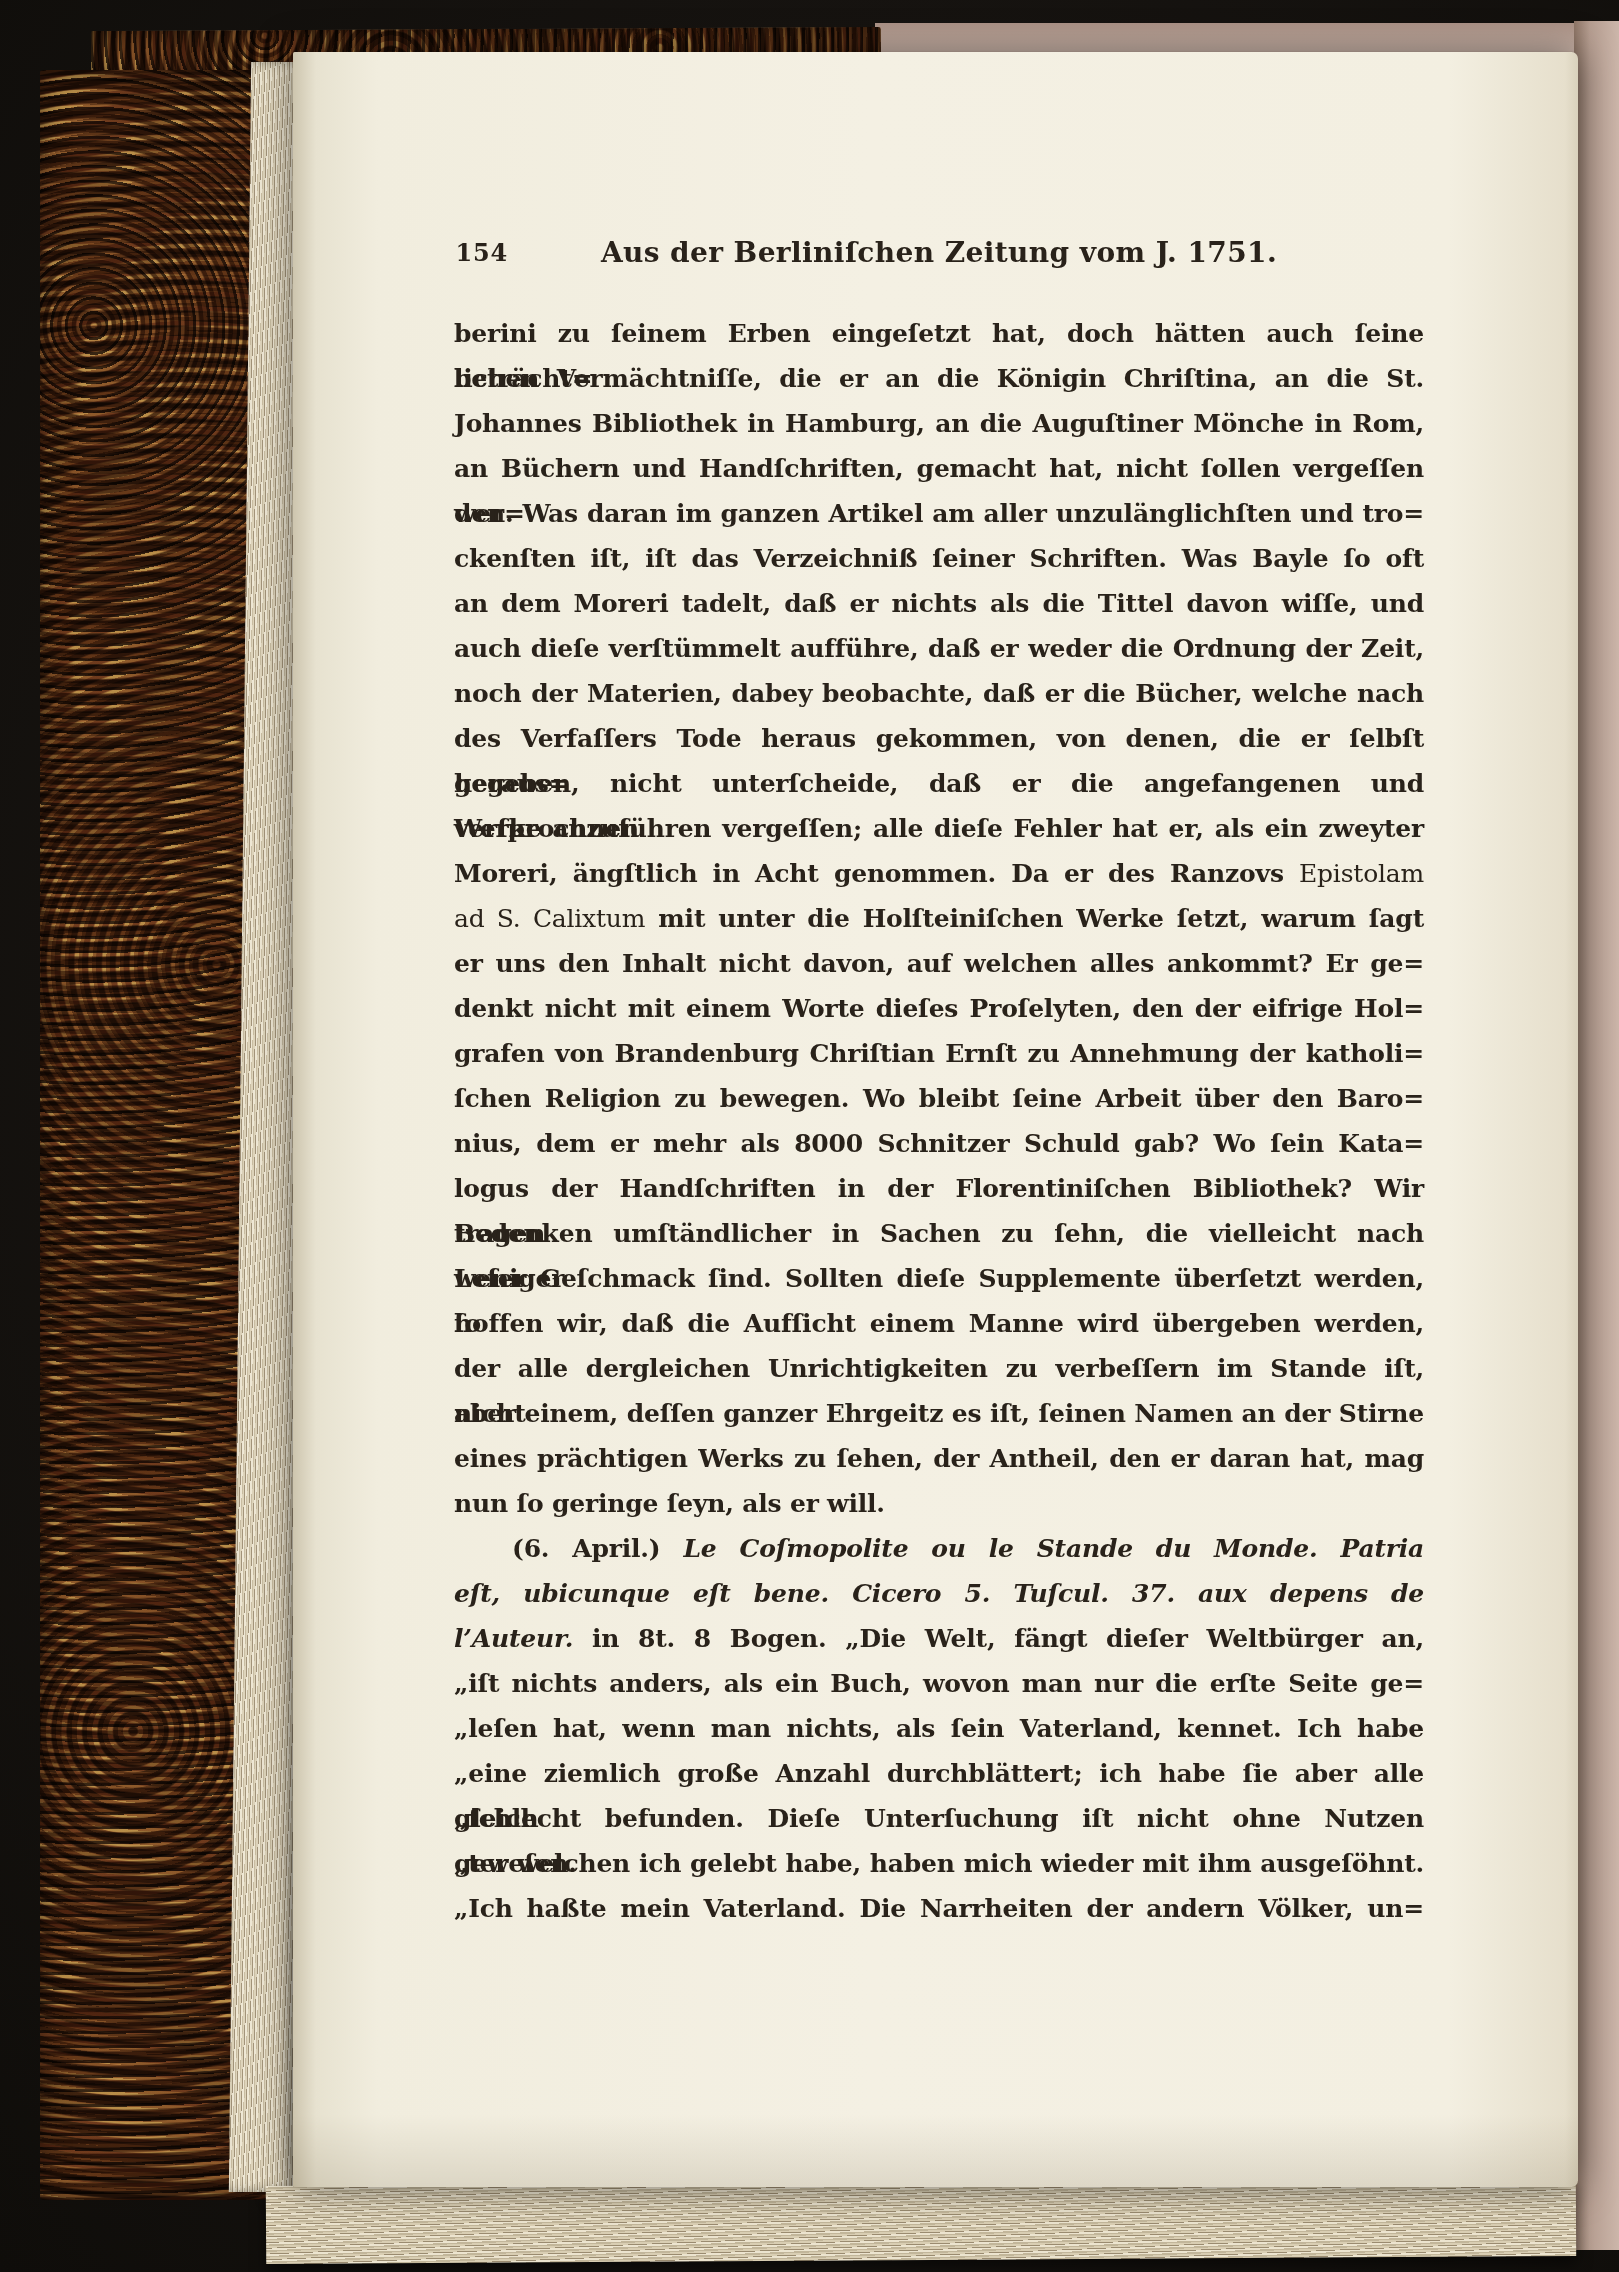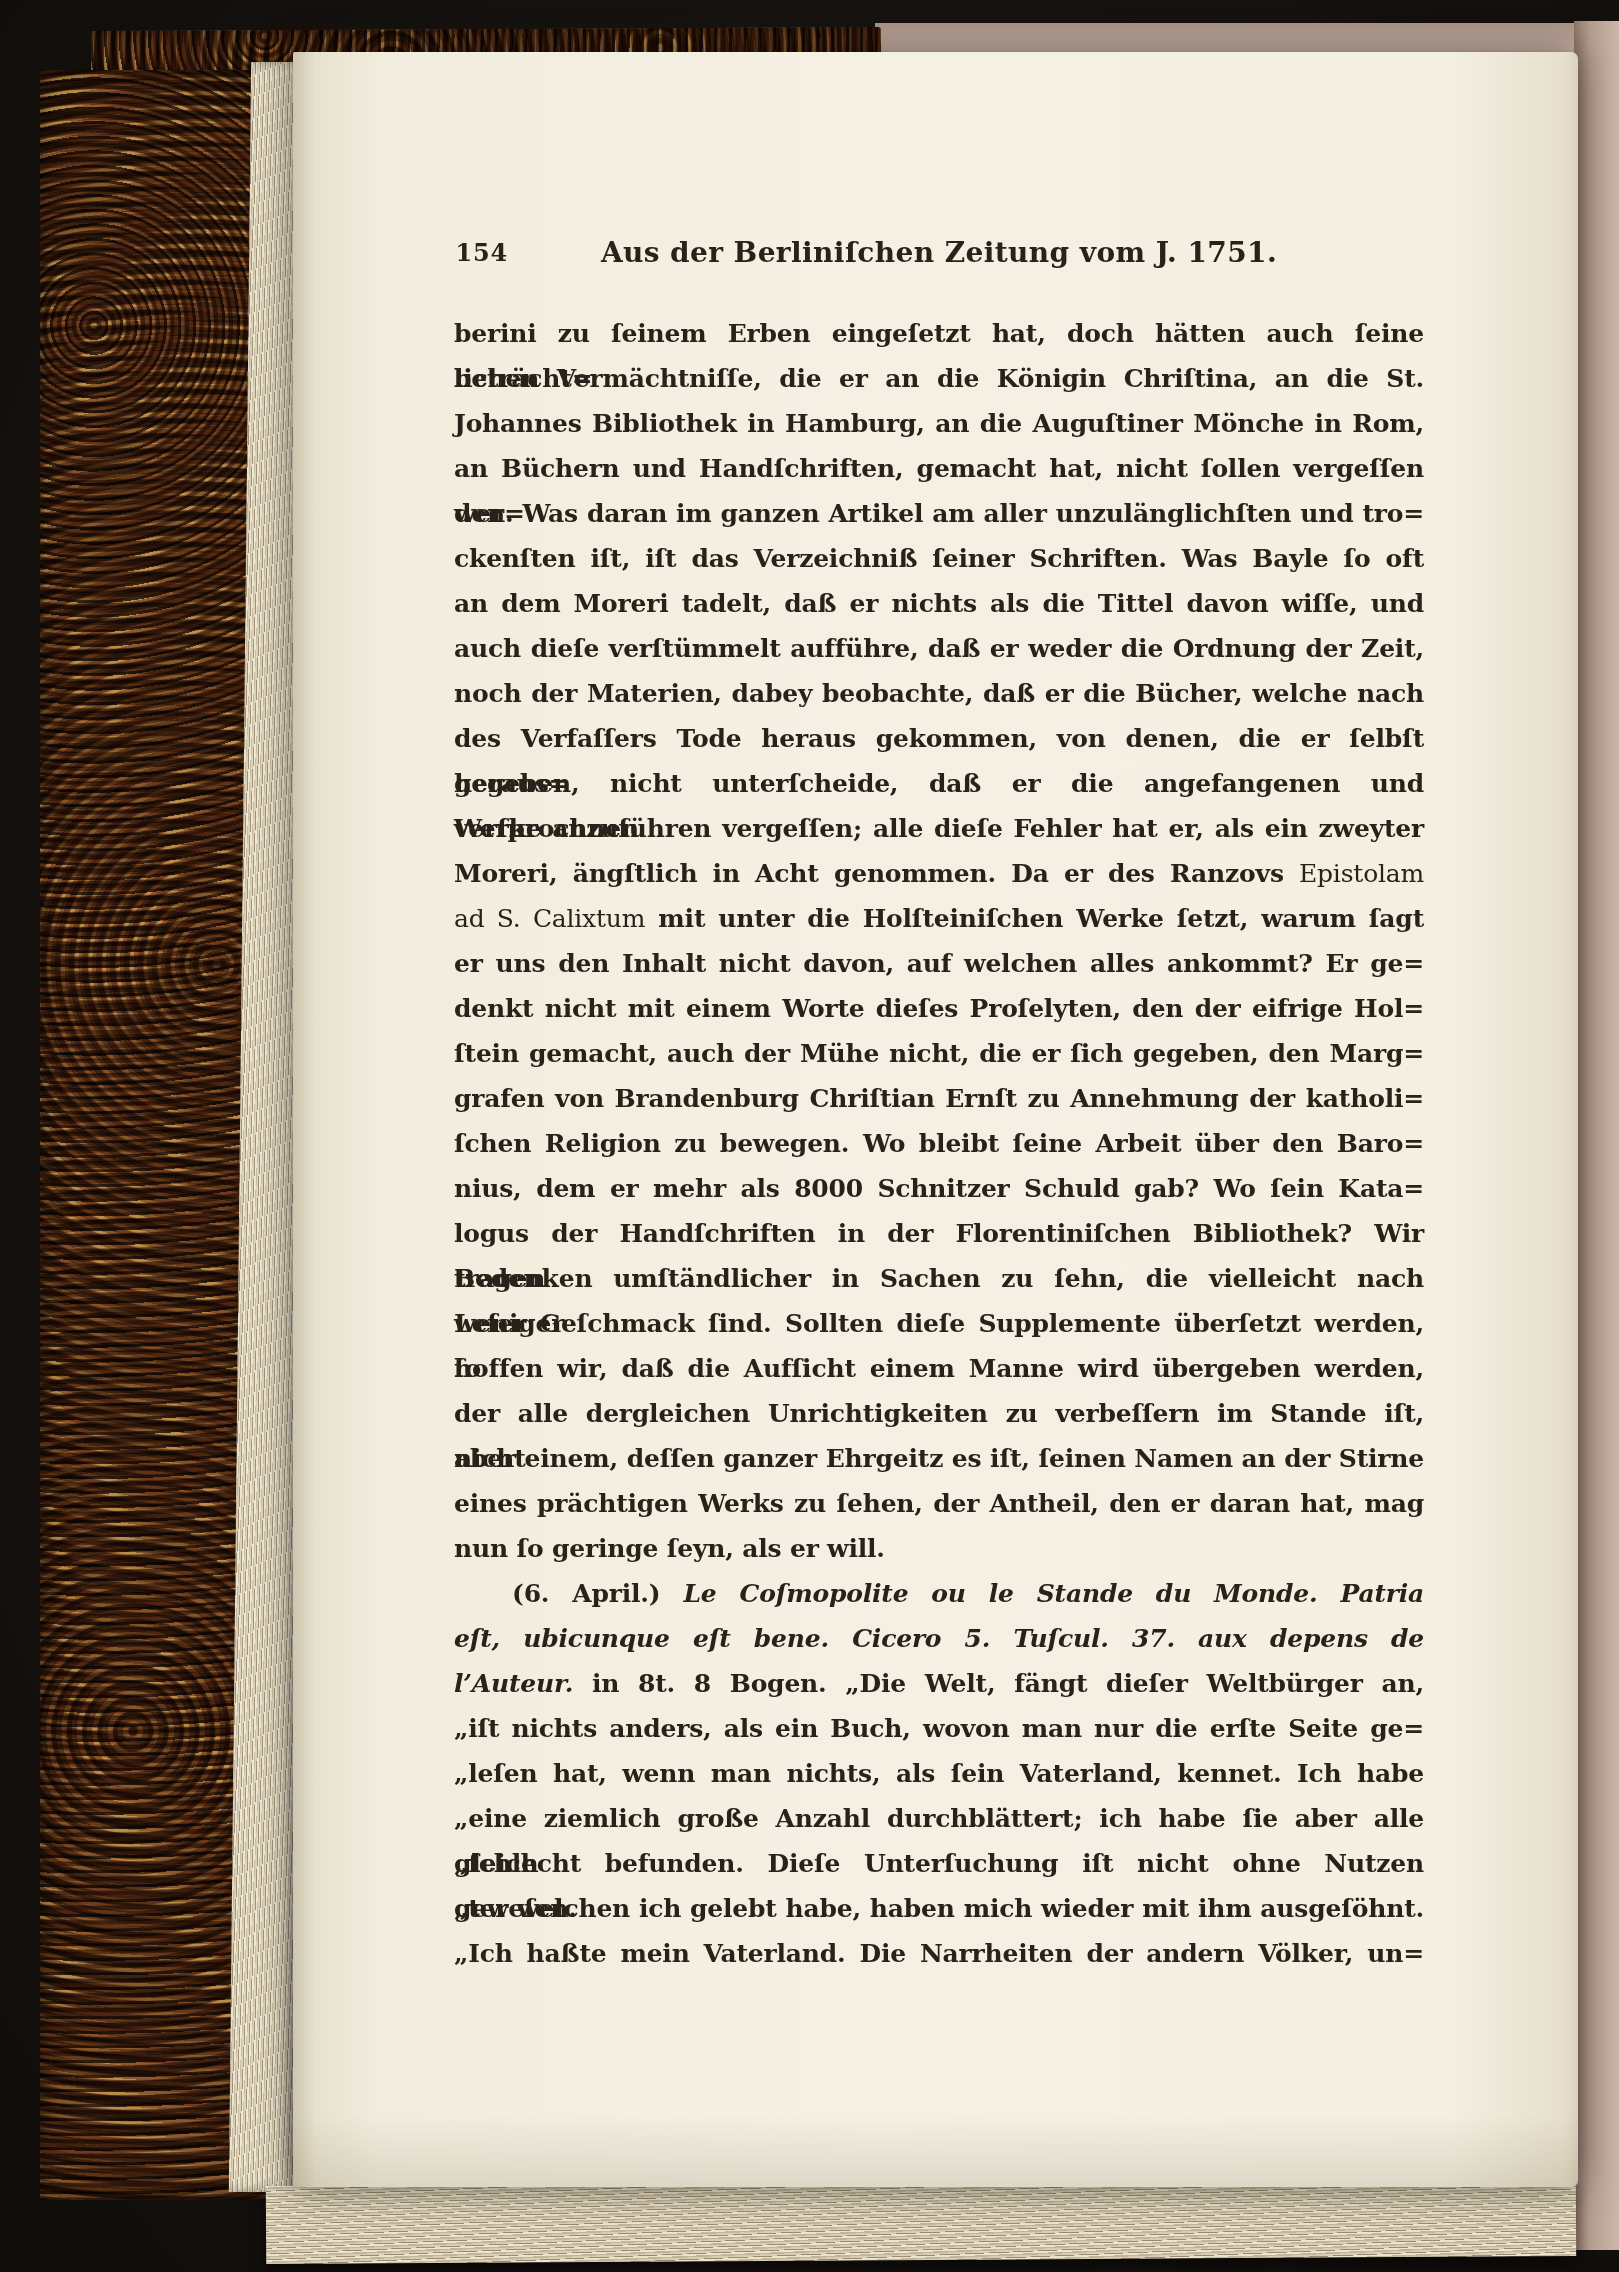--- a/index.html
+++ b/index.html
@@ -121,21 +121,20 @@
         <div class="tline"><span class="seg-f">an dem Moreri tadelt, daß er nichts als die Tittel davon wiſſe, und</span></div>
         <div class="tline"><span class="seg-f">auch dieſe verſtümmelt aufführe, daß er weder die Ordnung der Zeit,</span></div>
         <div class="tline"><span class="seg-f">noch der Materien, dabey beobachte, daß er die Bücher, welche nach</span></div>
         <div class="tline"><span class="seg-f">des Verfaſſers Tode heraus gekommen, von denen, die er ſelbſt heraus=</span></div>
         <div class="tline"><span class="seg-f">gegeben, nicht unterſcheide, daß er die angefangenen und verſprochnen</span></div>
         <div class="tline"><span class="seg-f">Werke anzuführen vergeſſen; alle dieſe Fehler hat er, als ein zweyter</span></div>
         <div class="tline"><span class="seg-f">Moreri, ängſtlich in Acht genommen. Da er des Ranzovs </span><span class="seg-a">Epistolam</span></div>
         <div class="tline"><span class="seg-a">ad S. Calixtum</span><span class="seg-f"> mit unter die Holſteiniſchen Werke ſetzt, warum ſagt</span></div>
         <div class="tline"><span class="seg-f">er uns den Inhalt nicht davon, auf welchen alles ankommt? Er ge=</span></div>
         <div class="tline"><span class="seg-f">denkt nicht mit einem Worte dieſes Proſelyten, den der eifrige Hol=</span></div>
-        <div class="tline"><span class="seg-f">ſtein gemacht, auch der Mühe nicht, die er ſich gegeben, den Marg=</span></div>
         <div class="tline"><span class="seg-f">grafen von Brandenburg Chriſtian Ernſt zu Annehmung der katholi=</span></div>
         <div class="tline"><span class="seg-f">ſchen Religion zu bewegen. Wo bleibt ſeine Arbeit über den Baro=</span></div>
         <div class="tline"><span class="seg-f">nius, dem er mehr als 8000 Schnitzer Schuld gab? Wo ſein Kata=</span></div>
         <div class="tline"><span class="seg-f">logus der Handſchriften in der Florentiniſchen Bibliothek? Wir tragen</span></div>
         <div class="tline"><span class="seg-f">Bedenken umſtändlicher in Sachen zu ſehn, die vielleicht nach weniger</span></div>
         <div class="tline"><span class="seg-f">Leſer Geſchmack ſind. Sollten dieſe Supplemente überſetzt werden, ſo</span></div>
         <div class="tline"><span class="seg-f">hoffen wir, daß die Aufſicht einem Manne wird übergeben werden,</span></div>
         <div class="tline"><span class="seg-f">der alle dergleichen Unrichtigkeiten zu verbeſſern im Stande iſt, nicht</span></div>
         <div class="tline"><span class="seg-f">aber einem, deſſen ganzer Ehrgeitz es iſt, ſeinen Namen an der Stirne</span></div>
         <div class="tline"><span class="seg-f">eines prächtigen Werks zu ſehen, der Antheil, den er daran hat, mag</span></div>

